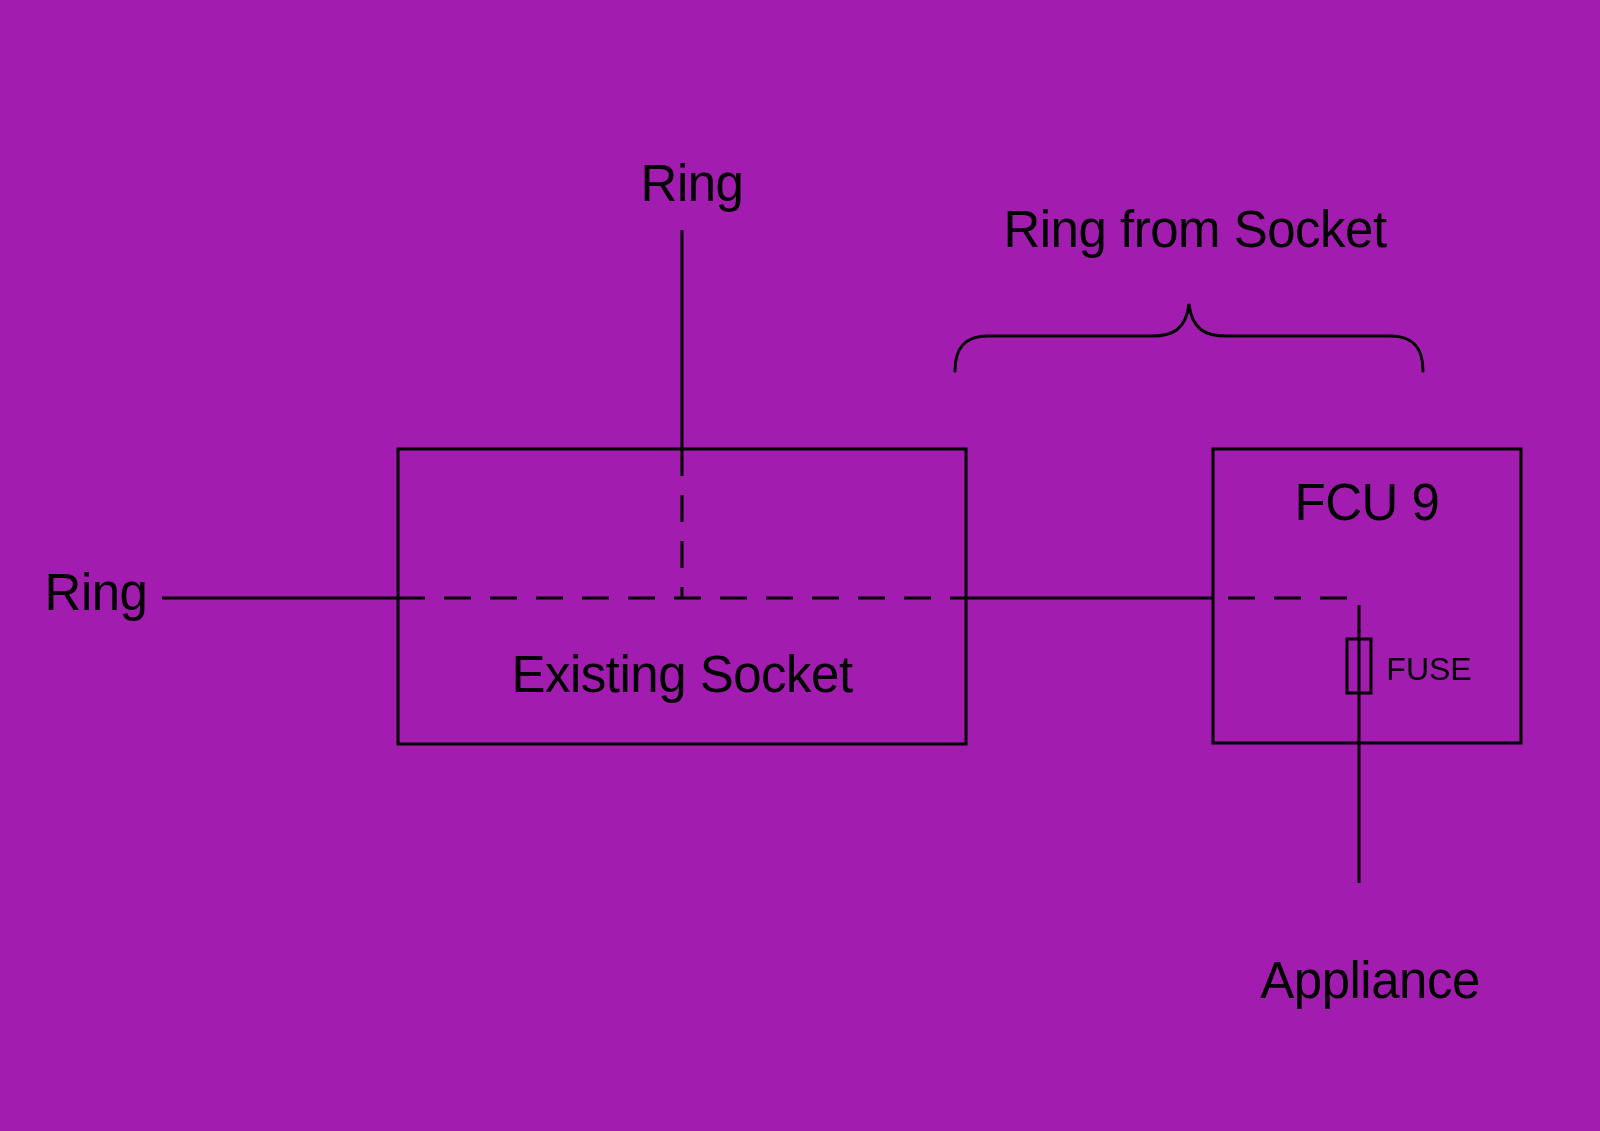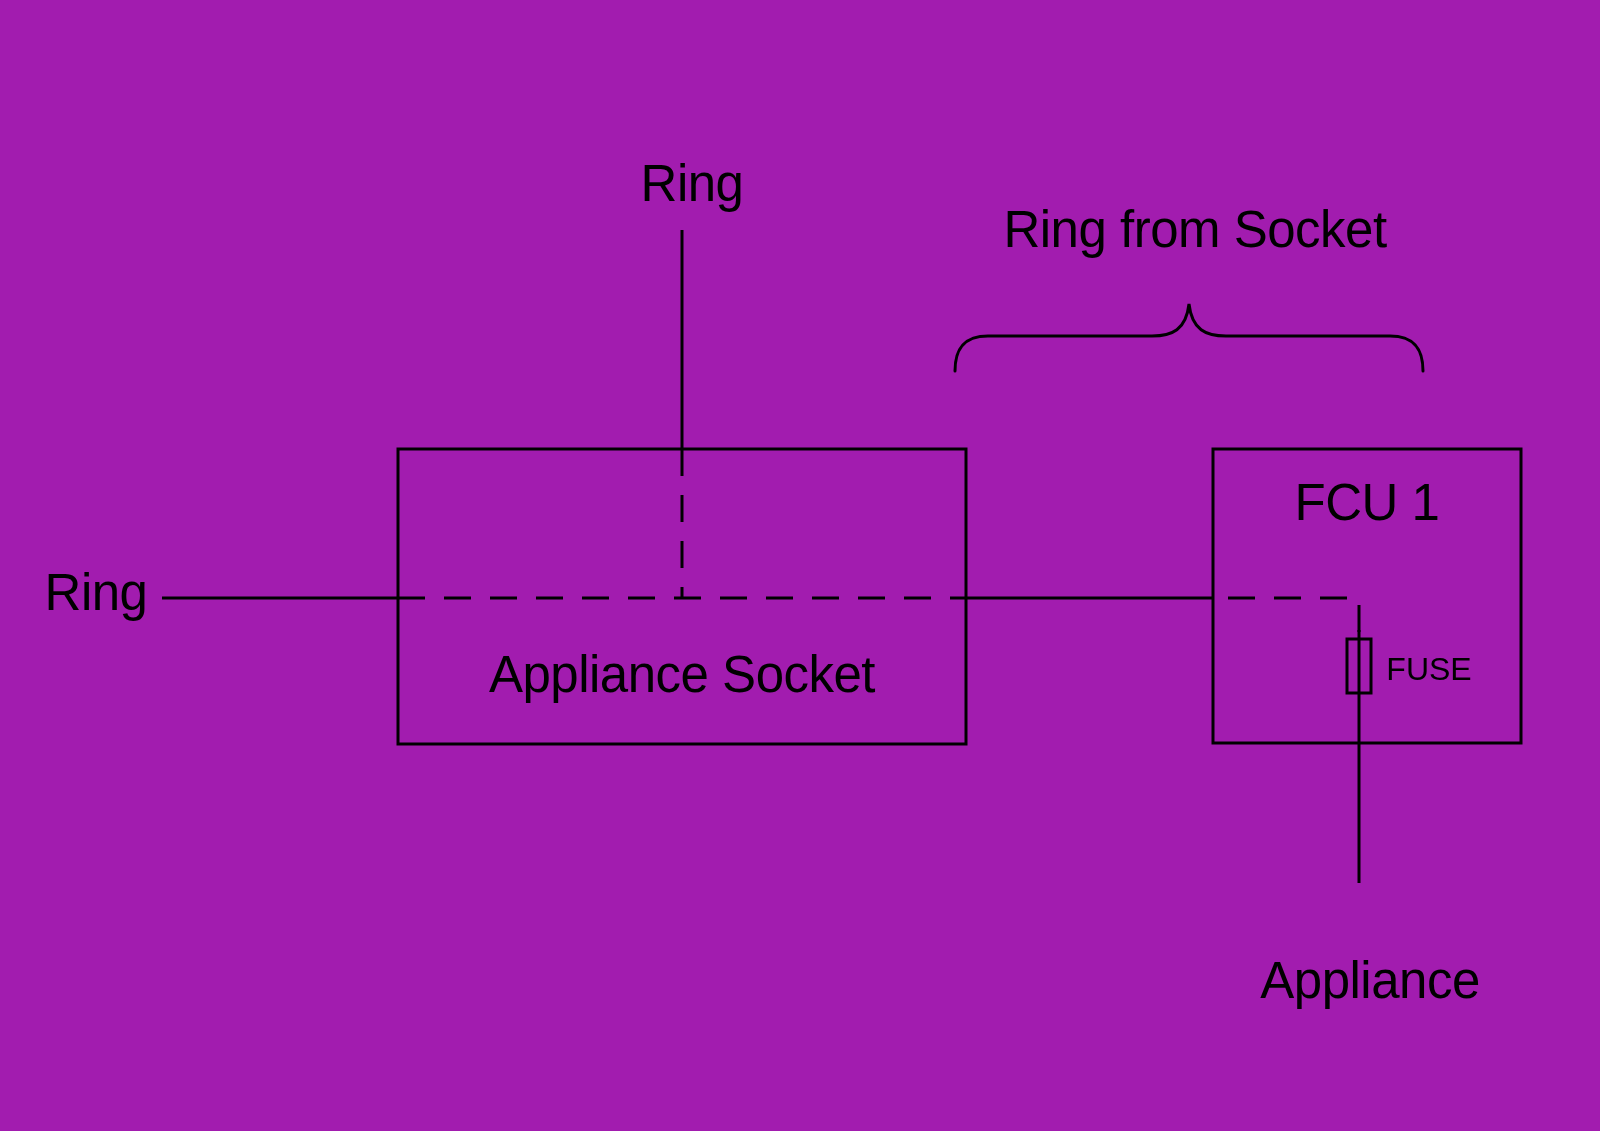--- a/index.html
+++ b/index.html
@@ -72,21 +72,21 @@
              L 1390 336
              C 1416 336, 1423 351, 1423 371" fill="none" stroke="#000000" stroke-width="3" stroke-linecap="round"></path>
   </svg>
 
   <div class="lbl lbl-big" style="left:692px; top:158px;">Ring</div>
 
   <div class="lbl lbl-big" style="left:96px; top:567px;">Ring</div>
 
   <div class="lbl lbl-big" style="left:1195px; top:204px;">Ring from Socket</div>
 
-  <div class="lbl lbl-big" style="left:682px; top:649px;">Appliance Socket</div>
+  <div class="lbl lbl-big" style="left:682px; top:649px;">Existing Socket</div>
 
-  <div class="lbl lbl-big" style="left:1367px; top:477px;">FCU 1</div>
+  <div class="lbl lbl-big" style="left:1367px; top:477px;">FCU 9</div>
 
   <div class="lbl lbl-small" style="left:1429px; top:653px;">FUSE</div>
 
   <div class="lbl lbl-big" style="left:1370px; top:911px;margin-top:44px;">Appliance</div>
 
 </div>
 
 </body></html>

